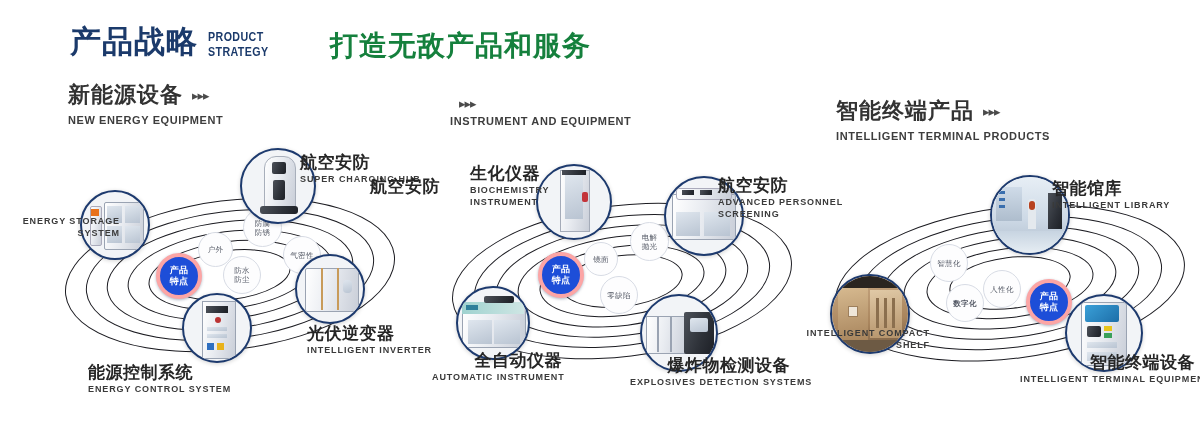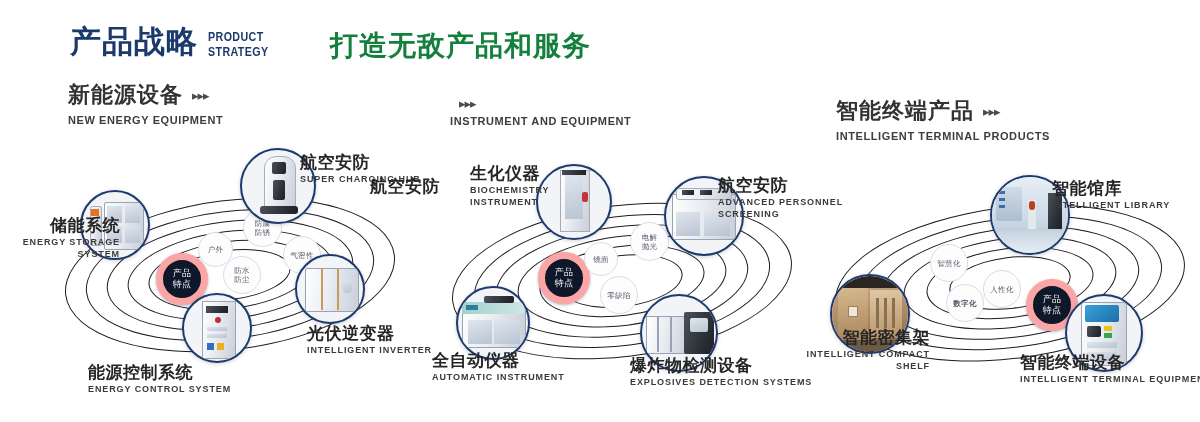--- a/index.html
+++ b/index.html
@@ -107,24 +107,24 @@
     color: #555a66;
     font-size: 7.5px;
     line-height: 9px;
     text-align: center;
     display: flex;
     align-items: center;
     justify-content: center;
     letter-spacing: 0.3px;
   }
   .feat.core {
-    background: #0f172a;
-    border: 7px solid #fca5a5;
+    background: #1d4ed8;
+    border: 4px solid #fca5a5;
     color: #ffffff;
-    font-weight: normal;
+    font-weight: bold;
     font-size: 9px;
     line-height: 11px;
     box-shadow: 0 1px 3px rgba(20,40,80,.35);
   }
 
   
   .node {
     position: absolute;
     border-radius: 50%;
     border: 2px solid #1d3a6e;
@@ -145,21 +145,21 @@
   }
   .nlabel .en {
     font-size: 9px;
     font-weight: bold;
     color: #3a3a3a;
     letter-spacing: 0.9px;
     line-height: 11px;
     margin-top: 1px;
   }
   .nlabel.right { text-align: right; }
-  .nlabel.center { text-align: left; }
+  .nlabel.center { text-align: right; }
 
   
   .dev { position: absolute; }
   .shade { background: linear-gradient(100deg,#ffffff 0%,#e9ecf1 45%,#c9ced8 100%); }
   .dark  { background: linear-gradient(110deg,#4c5159 0%,#2d3138 60%,#1d2026 100%); }
   .glass { background: linear-gradient(160deg,#dfe6ee 0%,#b9c4d2 100%); }
   .room  { background: linear-gradient(180deg,#e7eef5 0%,#cdd9e6 55%,#aebccb 100%); }
   .wood  { background: linear-gradient(170deg,#cbab86 0%,#a9855d 60%,#6d5640 100%); }
 </style>
 </head>
@@ -266,21 +266,20 @@
       <div class="dev" style="left:31px; top:22px; width:6px; height:6px; background:#b33; border-radius:50%;"></div>
       <div class="dev glass" style="left:23px; top:32px; width:20px; height:4px;"></div>
       <div class="dev glass" style="left:23px; top:39px; width:20px; height:4px;"></div>
       <div class="dev" style="left:23px; top:48px; width:7px; height:7px; background:#2f6fc0;"></div>
       <div class="dev" style="left:33px; top:48px; width:7px; height:7px; background:#e8b21a;"></div>
     </div>
   </div>
 </div>
 
 <div class="nlabel right" style="left:10px; top:215px; width:110px;">
-  <div class="cn">储能系统</div>
   <div class="en">ENERGY STORAGE</div>
   <div class="en">SYSTEM</div>
 </div>
 <div class="nlabel" style="left:300px; top:152px;">
   <div class="cn">航空安防</div>
   <div class="en">SUPER CHARGING HUB</div>
 </div>
 <div class="nlabel" style="left:307px; top:323px;">
   <div class="cn">光伏逆变器</div>
   <div class="en">INTELLIGENT INVERTER</div>
@@ -441,20 +440,19 @@
       <div class="dev glass" style="left:20px; top:56px; width:30px; height:9px;"></div>
     </div>
   </div>
 </div>
 
 <div class="nlabel" style="left:1052px; top:178px;">
   <div class="cn">智能馆库</div>
   <div class="en">INTELLIGENT LIBRARY</div>
 </div>
 <div class="nlabel right" style="left:790px; top:327px; width:140px;">
-  <div class="cn">智能密集架</div>
   <div class="en">INTELLIGENT COMPACT</div>
   <div class="en">SHELF</div>
 </div>
 <div class="nlabel center" style="left:1020px; top:352px; width:175px;">
   <div class="cn">智能终端设备</div>
   <div class="en">INTELLIGENT TERMINAL EQUIPMENT</div>
 </div>
 
 </body></html>

